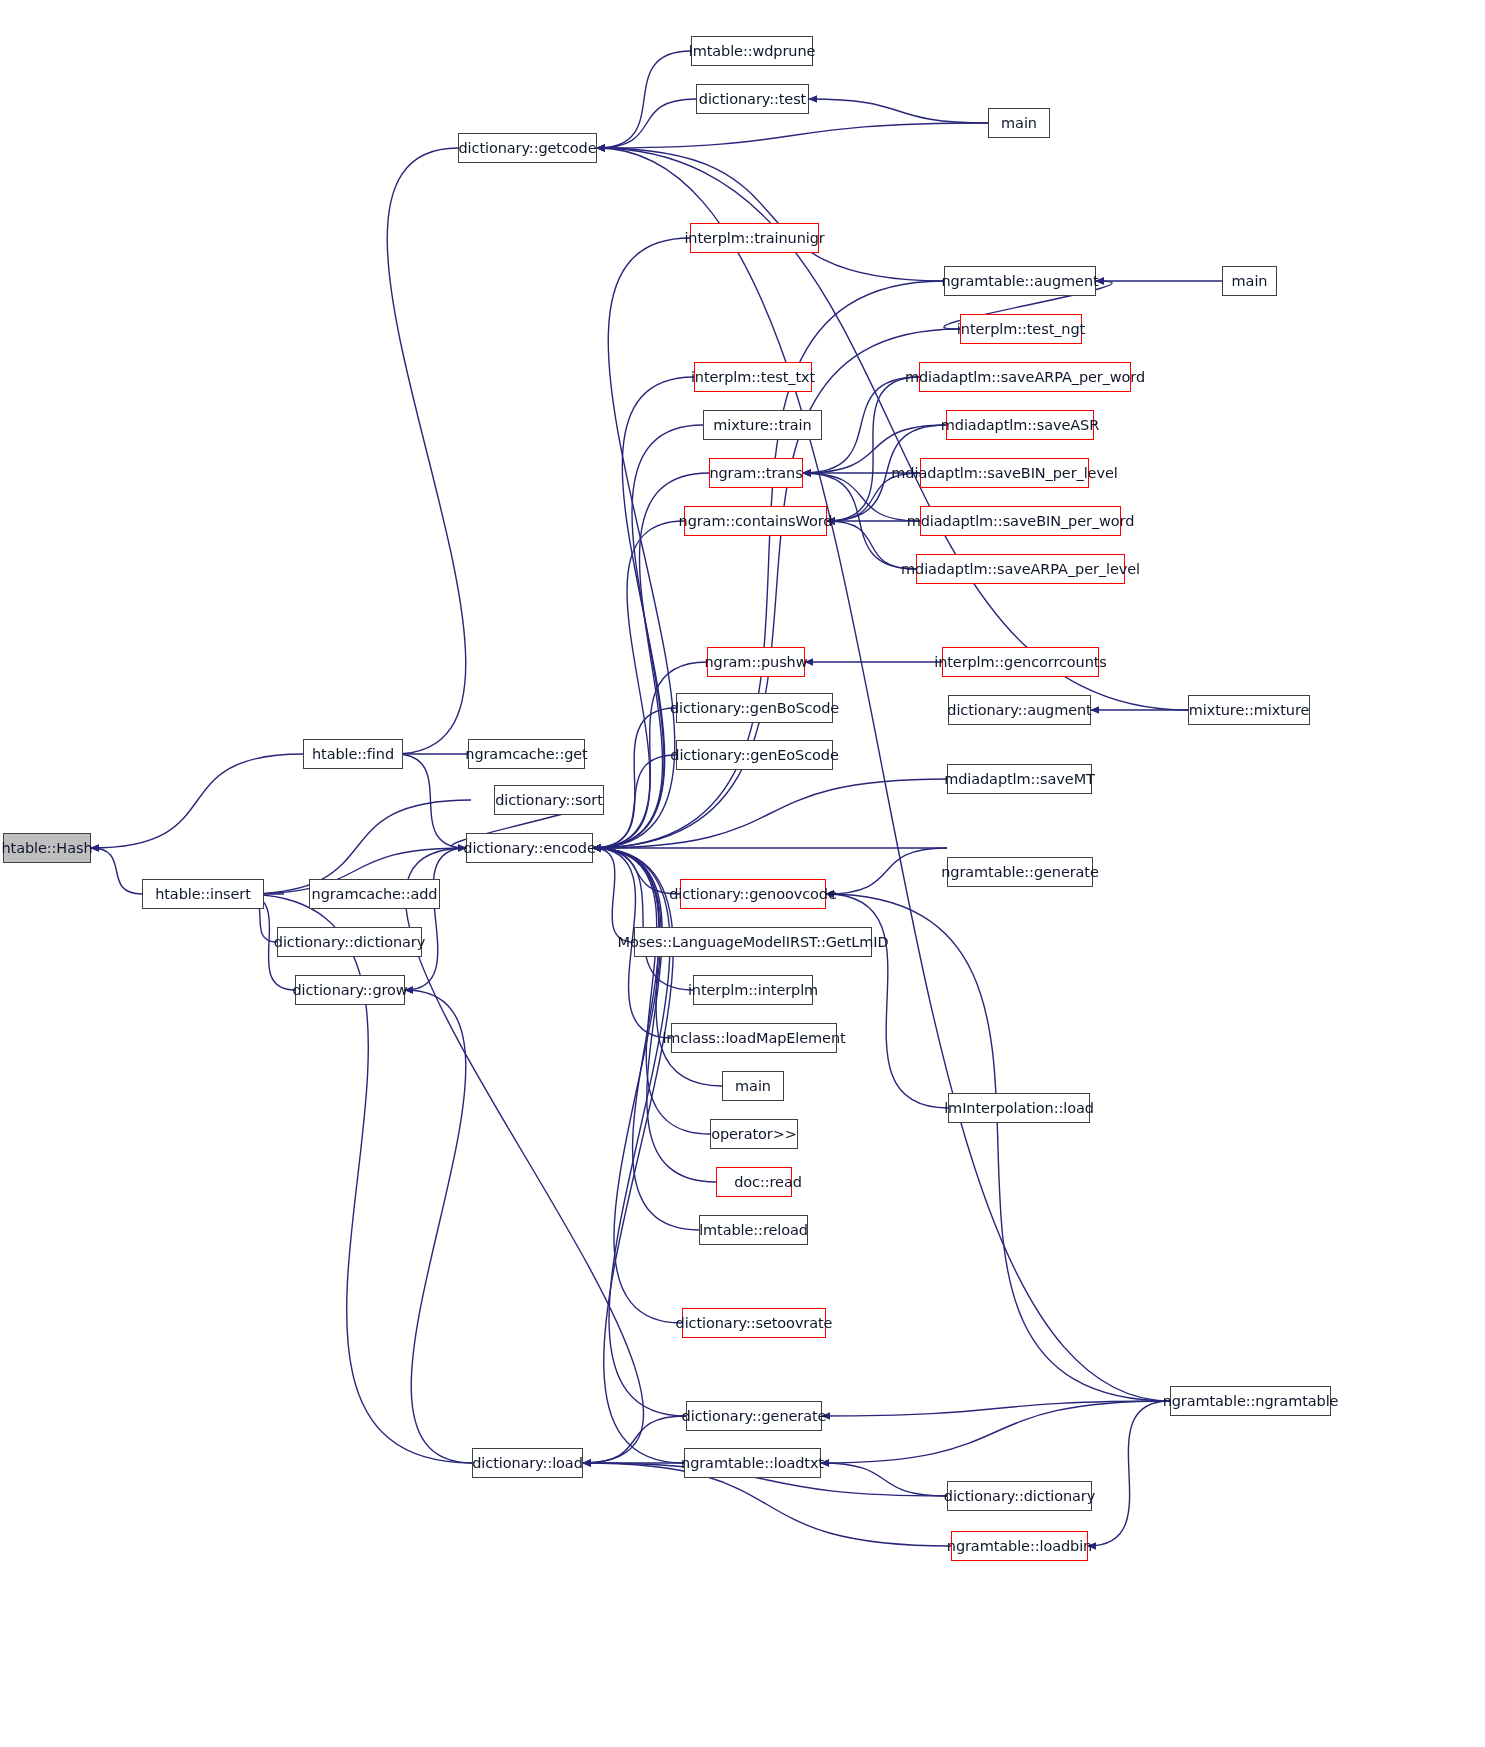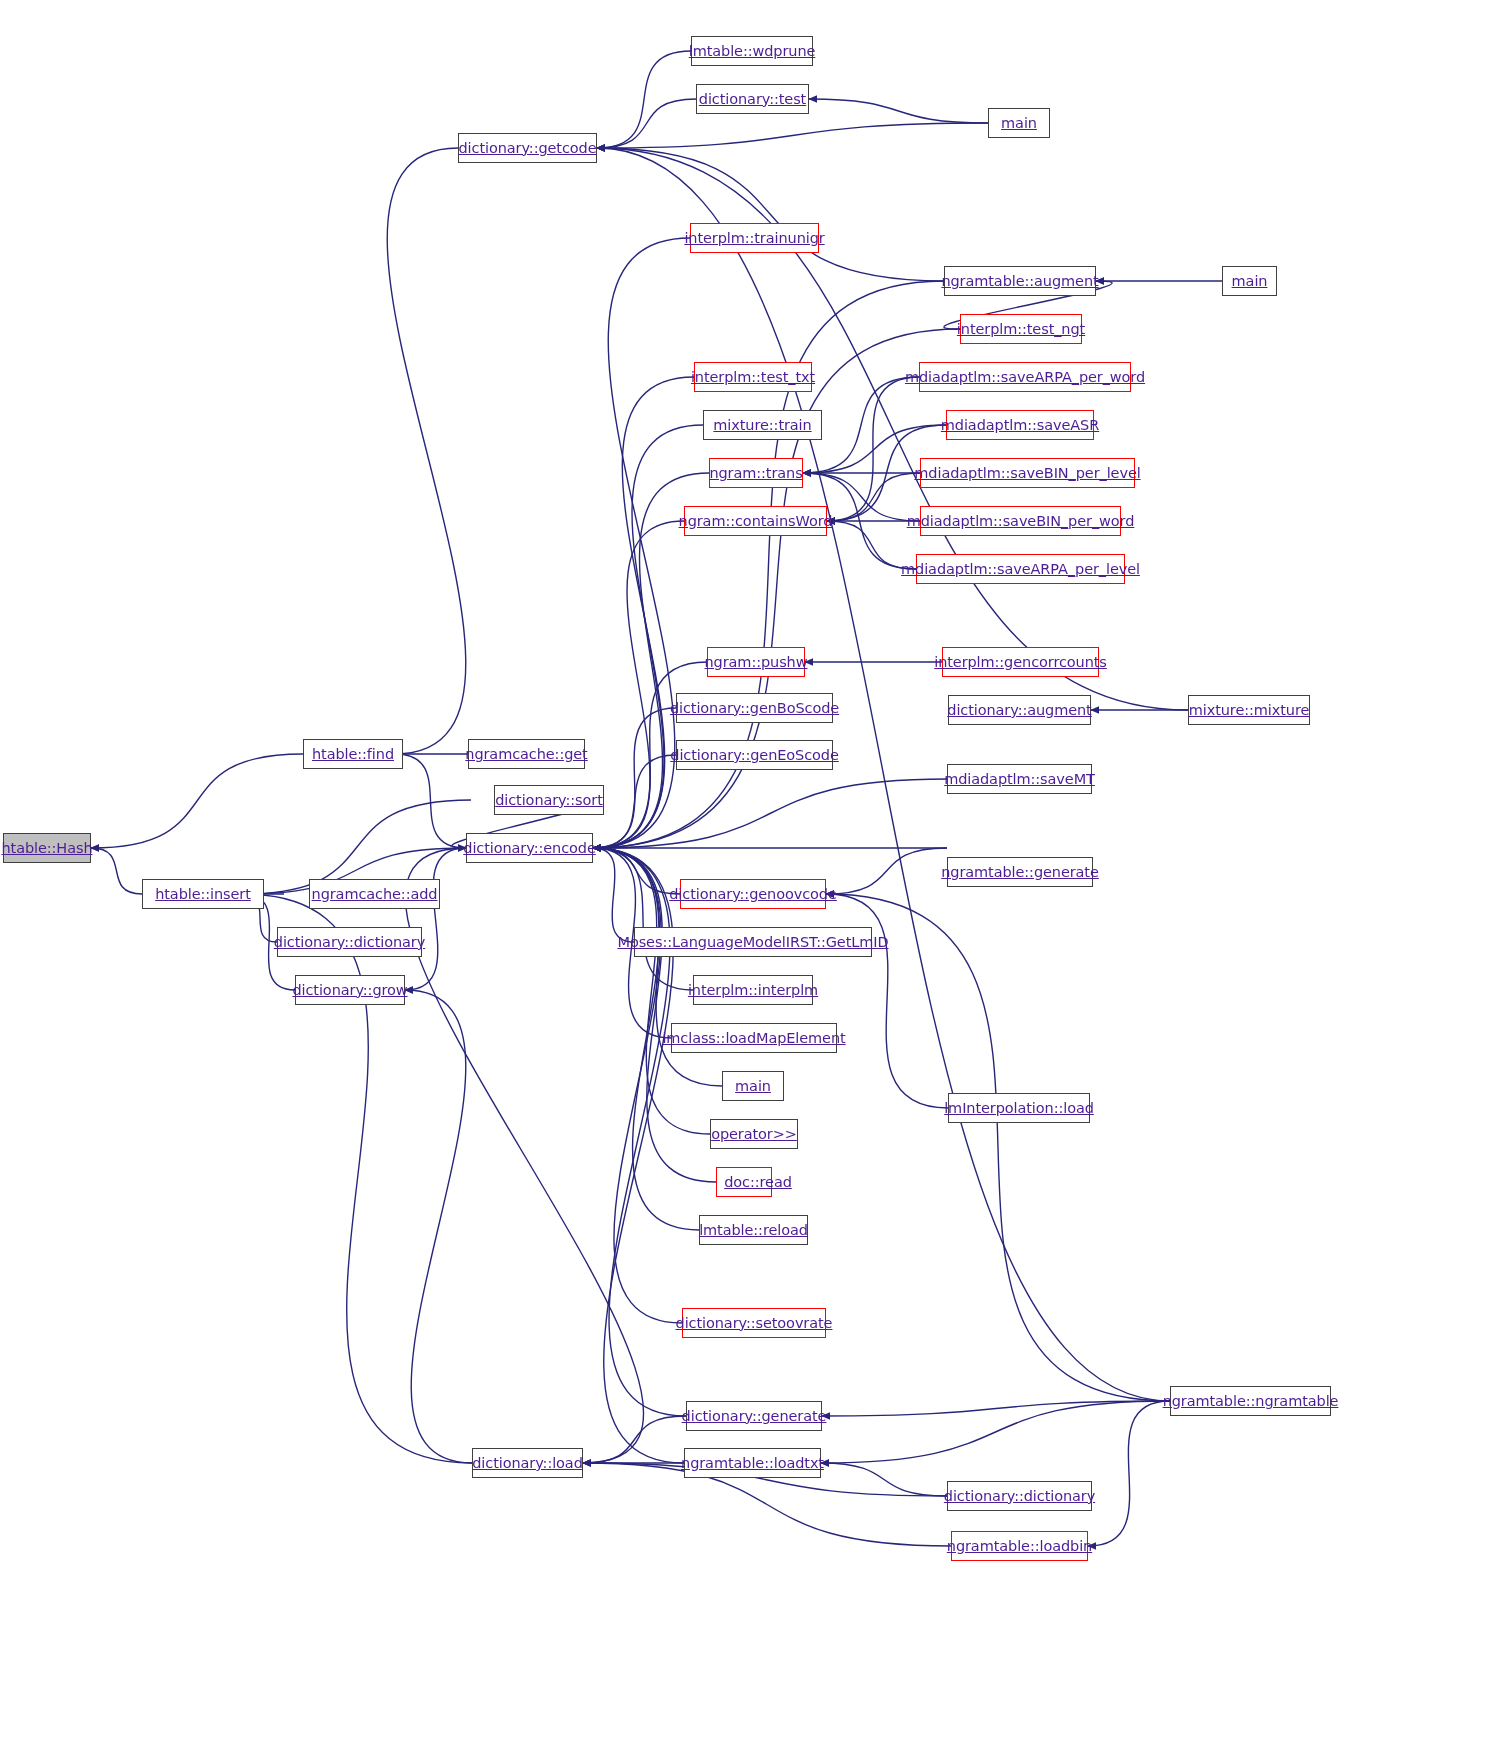--- a/index.html
+++ b/index.html
@@ -15,25 +15,24 @@
   .node{
     position:absolute;
     box-sizing:border-box;
     display:flex;
     align-items:center;
     justify-content:center;
     height:30px;
     background:#ffffff;
     border:1px solid #404040;
     font-size:14.5px;
-    color:#4c1d95;
+    color:#0f172a;
     white-space:nowrap;
     line-height:1;
     letter-spacing:-0.1px;
-    text-decoration:underline;
   }
   .node.red{border:1px solid #ff0000;}
   .node.root{background:#bfbfbf;border:1px solid #404040;}
   .node span{pointer-events:none;}
 </style>
 </head>
 <body>
 
 <div id="canvas">
   <svg id="edges" viewBox="0 0 1485 1747">
@@ -157,21 +156,21 @@
       </div>
       <div class="node" style="left: 703px; top: 410px; width: 119px;">
         <span>mixture::train</span>
       </div>
       <div class="node red" style="left: 946px; top: 410px; width: 148px;">
         <span>mdiadaptlm::saveASR</span>
       </div>
       <div class="node red" style="left: 709px; top: 458px; width: 94px;">
         <span>ngram::trans</span>
       </div>
-      <div class="node red" style="left: 920px; top: 458px; width: 215px;">
+      <div class="node red" style="left: 920px; top: 458px; width: 169px;">
         <span>mdiadaptlm::saveBIN_per_level</span>
       </div>
       <div class="node red" style="left: 684px; top: 506px; width: 143px;">
         <span>ngram::containsWord</span>
       </div>
       <div class="node red" style="left: 920px; top: 506px; width: 201px; text-align: center;">
         <span>mdiadaptlm::saveBIN_per_word</span>
       </div>
       <div class="node red" style="left: 916px; top: 554px; width: 209px;">
         <span>mdiadaptlm::saveARPA_per_level</span>
@@ -229,21 +228,21 @@
       </div>
       <div class="node" style="left: 671px; top: 1023px; width: 166px;">
         <span>lmclass::loadMapElement</span>
       </div>
       <div class="node" style="left: 722px; top: 1071px; width: 62px;">
         <span>main</span>
       </div>
       <div class="node" style="left: 710px; top: 1119px; width: 88px;">
         <span>operator&gt;&gt;</span>
       </div>
-      <div class="node red" style="left: 716px; top: 1167px; width: 56px; padding-left: 28px;">
+      <div class="node red" style="left: 716px; top: 1167px; width: 76px; padding-left: 28px;">
         <span>doc::read</span>
       </div>
       <div class="node" style="left: 699px; top: 1215px; width: 109px;">
         <span>lmtable::reload</span>
       </div>
       <div class="node" style="left: 948px; top: 1093px; width: 142px;">
         <span>lmInterpolation::load</span>
       </div>
       <div class="node red" style="left: 682px; top: 1308px; width: 144px;">
         <span>dictionary::setoovrate</span>

